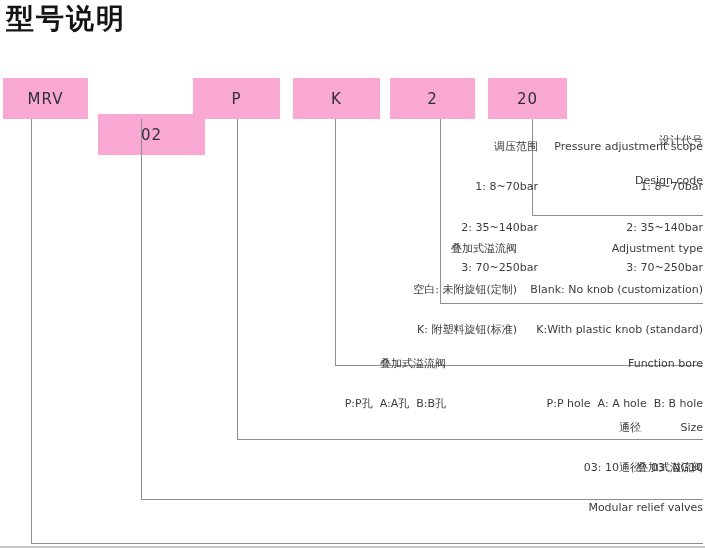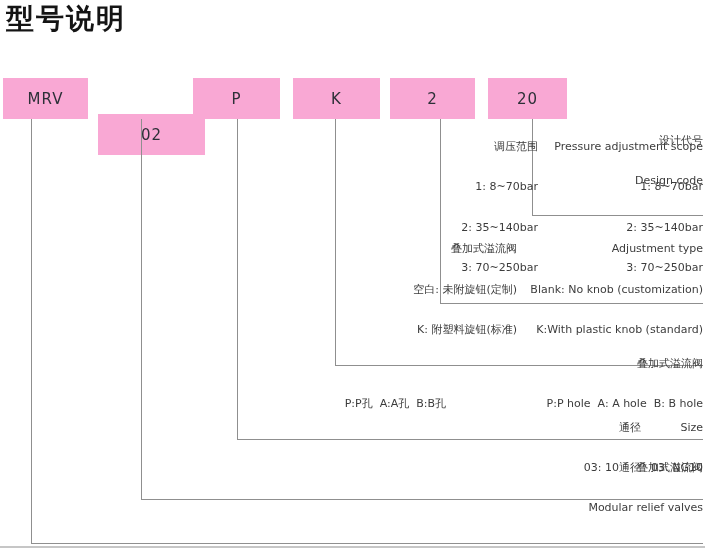--- a/index.html
+++ b/index.html
@@ -135,20 +135,21 @@
     </div>
     <div class="row">
       <span class="cn">K: 附塑料旋钮(标准)</span>
       <span class="en">K:With plastic knob (standard)</span>
     </div>
   </div>
 
   <div class="block blk-function">
     <div class="row">
       <span class="cn">叠加式溢流阀</span>
+      <span class="en">Function bore</span>
     </div>
     <div class="row">
       <span class="cn">P:P孔  A:A孔  B:B孔</span>
       <span class="en">P:P hole  A: A hole  B: B hole</span>
     </div>
   </div>
 
   <div class="block blk-size">
     <div class="row">
       <span class="cn">通径</span>

